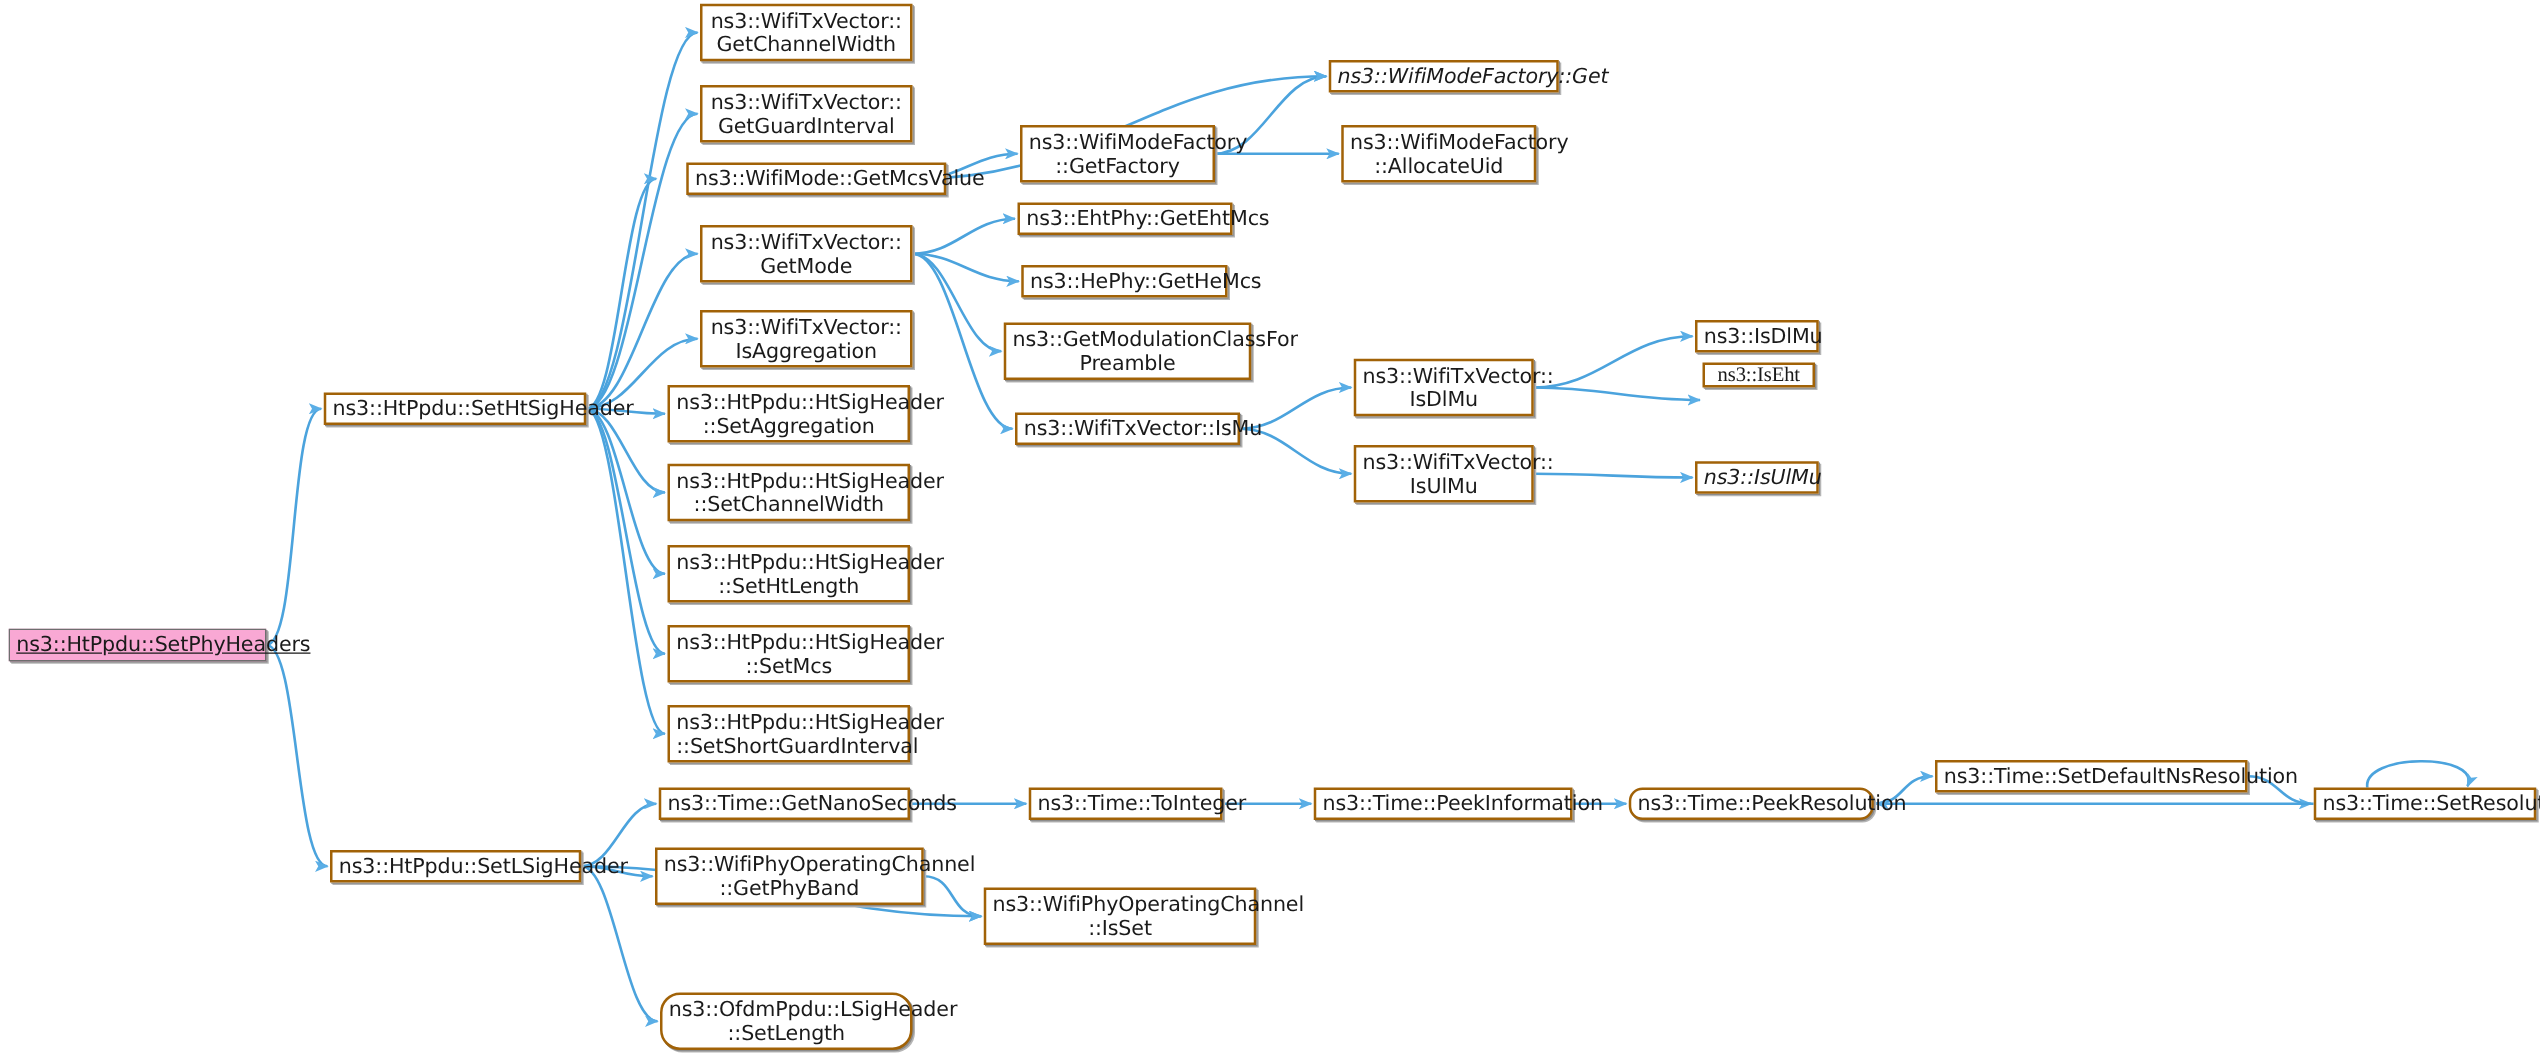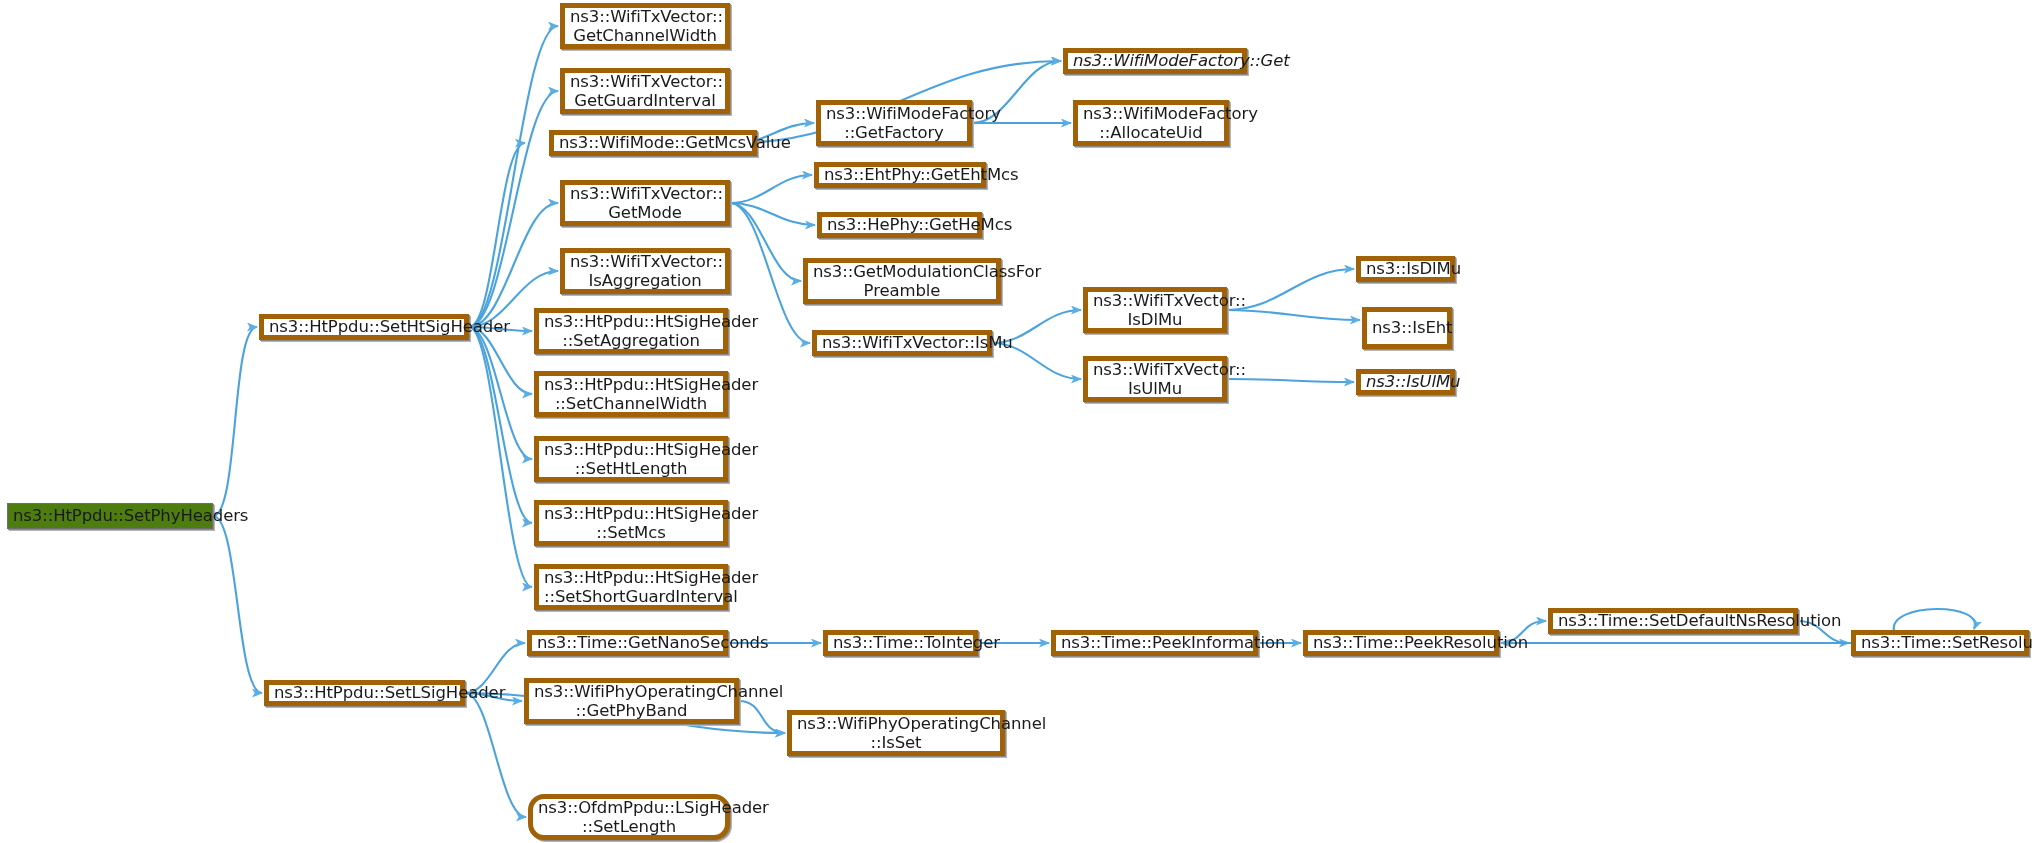--- a/index.html
+++ b/index.html
@@ -19,37 +19,38 @@
     position: absolute;
     left: 0;
     top: 0;
     width: 2032px;
     height: 843px;
   }
   .node {
     position: absolute;
     box-sizing: border-box;
     background: #ffffff;
-    border: 5px solid #a16207;
+    border: 2px solid #a16207;
     box-shadow: 1px 1px 0 0 #8c8c8c, 2px 2px 0 0 #b5b5b5;
     display: flex;
     align-items: center;
     justify-content: center;
     text-align: center;
     color: #1a1a1a;
     font-size: 16.5px;
     line-height: 1.18;
     letter-spacing: -0.1px;
     padding: 0 5px;
     white-space: pre-line;
     z-index: 3;
   }
   .node.root {
-    background: #4d7c0f;
+    background: #f9a8d4;
     border: 1px solid #6e6e6e;
+    text-decoration: underline;
   }
   .node-label {
     display: block;
     width: 100%;
   }
 </style>
 </head>
 <body>
 
 <div id="canvas">
@@ -137,21 +138,21 @@
       <div class="node" style="left: 814px; top: 162px; width: 172px; height: 26px;"><span class="node-label">ns3::EhtPhy::GetEhtMcs</span></div>
       <div class="node" style="left: 817px; top: 212px; width: 165px; height: 26px;"><span class="node-label">ns3::HePhy::GetHeMcs</span></div>
       <div class="node" style="left: 803px; top: 258px; width: 198px; height: 46px;"><span class="node-label">ns3::GetModulationClassFor
 Preamble</span></div>
       <div class="node" style="left: 812px; top: 330px; width: 180px; height: 26px;"><span class="node-label">ns3::WifiTxVector::IsMu</span></div>
       <div class="node" style="left: 1083px; top: 287px; width: 144px; height: 46px;"><span class="node-label">ns3::WifiTxVector::
 IsDlMu</span></div>
       <div class="node" style="left: 1083px; top: 356px; width: 144px; height: 46px;"><span class="node-label">ns3::WifiTxVector::
 IsUlMu</span></div>
       <div class="node" style="left: 1356px; top: 256px; width: 99px; height: 26px;"><span class="node-label">ns3::IsDlMu</span></div>
-      <div class="node" style="left: 1362px; top: 307px; width: 90px; height: 42px;"><span class="node-label">ns3::IsEht</span></div>
+      <div class="node" style="left: 1362px; top: 290px; width: 90px; height: 20px; font-family: Liberation Serif, serif;"><span class="node-label">ns3::IsEht</span></div>
       <div class="node" style="left: 1356px; top: 369px; width: 99px; height: 26px; font-style: italic;"><span class="node-label">ns3::IsUlMu</span></div>
       <div class="node" style="left: 823px; top: 630px; width: 155px; height: 26px;"><span class="node-label">ns3::Time::ToInteger</span></div>
       <div class="node" style="left: 1051px; top: 630px; width: 207px; height: 26px;"><span class="node-label">ns3::Time::PeekInformation</span></div>
-      <div class="node" style="left: 1303px; top: 630px; width: 196px; height: 26px;"><span class="node-label">ns3::Time::PeekResolution</span></div>
+      <div class="node" style="left: 1303px; top: 630px; width: 196px; height: 26px; border-radius: 11px;"><span class="node-label">ns3::Time::PeekResolution</span></div>
       <div class="node" style="left: 1548px; top: 608px; width: 250px; height: 26px;"><span class="node-label">ns3::Time::SetDefaultNsResolution</span></div>
       <div class="node" style="left: 1851px; top: 630px; width: 178px; height: 26px;"><span class="node-label">ns3::Time::SetResolution</span></div>
     </div>
 </div>
 
 </body></html>

